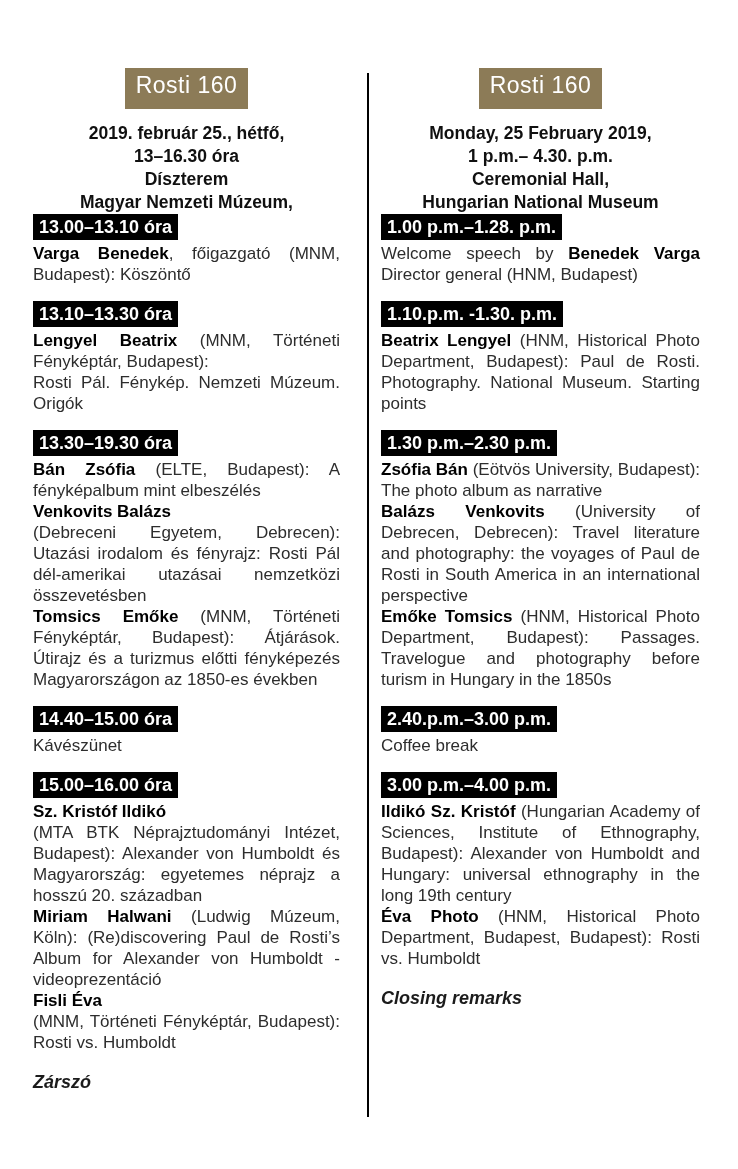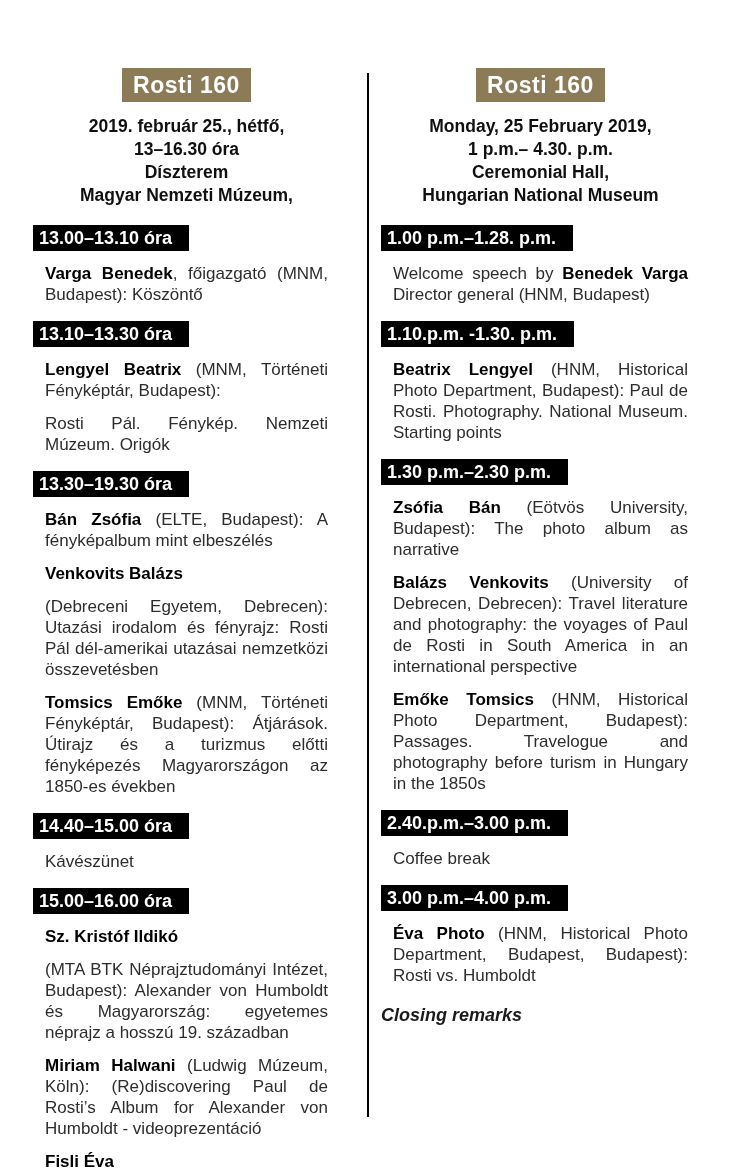--- a/index.html
+++ b/index.html
@@ -11,35 +11,35 @@
   .col{box-sizing:border-box;}
   .col.left{width:369px;padding:68px 29px 0 33px;}
   .col.right{width:369px;padding:68px 38px 0 12px;}
   .divider{
     position:absolute;left:367px;top:73px;width:2px;height:1044px;
     background:var(--divider-color,#000);
   }
   .badge-row{text-align:center;margin-bottom:13px;}
   .badge{
     display:inline-block;background:var(--accent-color,#8c7b57);color:#fff;
-    font-weight:700;font-size:23px;line-height:1;padding:6px 11px 5px;
+    font-weight:400;font-size:23px;line-height:1;padding:6px 11px 12px;
     letter-spacing:.5px;
   }
   .header{
     text-align:center;font-weight:700;font-size:17.5px;line-height:23px;
-    color:#101010;margin-bottom:18px;
+    color:#101010;
   }
   .session{margin-bottom:16px;}
   .time-row{margin-bottom:3px;}
   .time-badge{
     display:inline-block;background:var(--time-bg,#000);color:#fff;
-    font-weight:700;font-size:18px;line-height:1;padding:4px 17px 4px 6px;
+    font-weight:700;font-size:18px;line-height:1;padding:4px 6px 4px 6px;
   }
   .para{
-    margin:12px;font-size:17px;line-height:21px;color:var(--body-text,#2d2d2d);
+    margin:0;font-size:17px;line-height:21px;color:var(--body-text,#2d2d2d);
     text-align:justify;
   }
   .para strong{color:#000;font-weight:700;}
   .closing{
     font-style:italic;font-size:18px;line-height:22px;color:#1b1b1b;
     margin-top:18px;
     font-weight:bold;
   }
 </style>
 </head>
@@ -76,21 +76,21 @@
             <p class="para"><span>(Debreceni Egyetem, Debrecen): Utazási irodalom és fényrajz: Rosti Pál dél-amerikai utazásai nemzetközi összevetésben</span></p>
             <p class="para"><strong>Tomsics Emőke</strong><span> (MNM, Történeti Fényképtár, Budapest): Átjárások. Útirajz és a turizmus előtti fényképezés Magyarországon az 1850-es években</span></p>
           </div>
           <div class="session">
             <div class="time-row"><span class="time-badge">14.40–15.00 óra</span></div>
             <p class="para"><span>Kávészünet</span></p>
           </div>
           <div class="session">
             <div class="time-row"><span class="time-badge">15.00–16.00 óra</span></div>
             <p class="para"><strong>Sz. Kristóf Ildikó</strong></p>
-            <p class="para"><span>(MTA BTK Néprajztudományi Intézet, Budapest): Alexander von Humboldt és Magyarország: egyetemes néprajz a hosszú 19. században</span></p>
+            <p class="para"><span>(MTA BTK Néprajztudományi Intézet, Budapest): Alexander von Humboldt és Magyarország: egyetemes néprajz a hosszú 20. században</span></p>
             <p class="para"><strong>Miriam Halwani</strong><span> (Ludwig Múzeum, Köln): (Re)discovering Paul de Rosti’s Album for Alexander von Humboldt - videoprezentáció</span></p>
             <p class="para"><strong>Fisli Éva</strong></p>
             <p class="para"><span>(MNM, Történeti Fényképtár, Budapest): Rosti vs. Humboldt</span></p>
           </div>
         </div>
       <div class="closing">Zárszó</div>
     </section>
 
     <section class="col right">
       <div class="badge-row">
@@ -116,20 +116,21 @@
             <p class="para"><strong>Zsófia Bán</strong><span> (Eötvös University, Budapest): The photo album as narrative</span></p>
             <p class="para"><strong>Balázs Venkovits</strong><span> (University of Debrecen, Debrecen): Travel literature and photography: the voyages of Paul de Rosti in South America in an international perspective</span></p>
             <p class="para"><strong>Emőke Tomsics</strong><span> (HNM, Historical Photo Department, Budapest): Passages. Travelogue and photography before turism in Hungary in the 1850s</span></p>
           </div>
           <div class="session">
             <div class="time-row"><span class="time-badge">2.40.p.m.–3.00 p.m.</span></div>
             <p class="para"><span>Coffee break</span></p>
           </div>
           <div class="session">
             <div class="time-row"><span class="time-badge">3.00 p.m.–4.00 p.m.</span></div>
+            <p class="para"><strong>Ildikó Sz. Kristóf</strong><span> (Hungarian Academy of Sciences, Institute of Ethnography, Budapest): Alexander von Humboldt and Hungary: universal ethnography in the long 19th century</span></p>
             <p class="para"><strong>Éva Photo</strong><span> (HNM, Historical Photo Department, Budapest, Budapest): Rosti vs. Humboldt</span></p>
           </div>
         </div>
       <div class="closing">Closing remarks</div>
     </section>
 
   </div>
 </div>
 
 </body></html>

